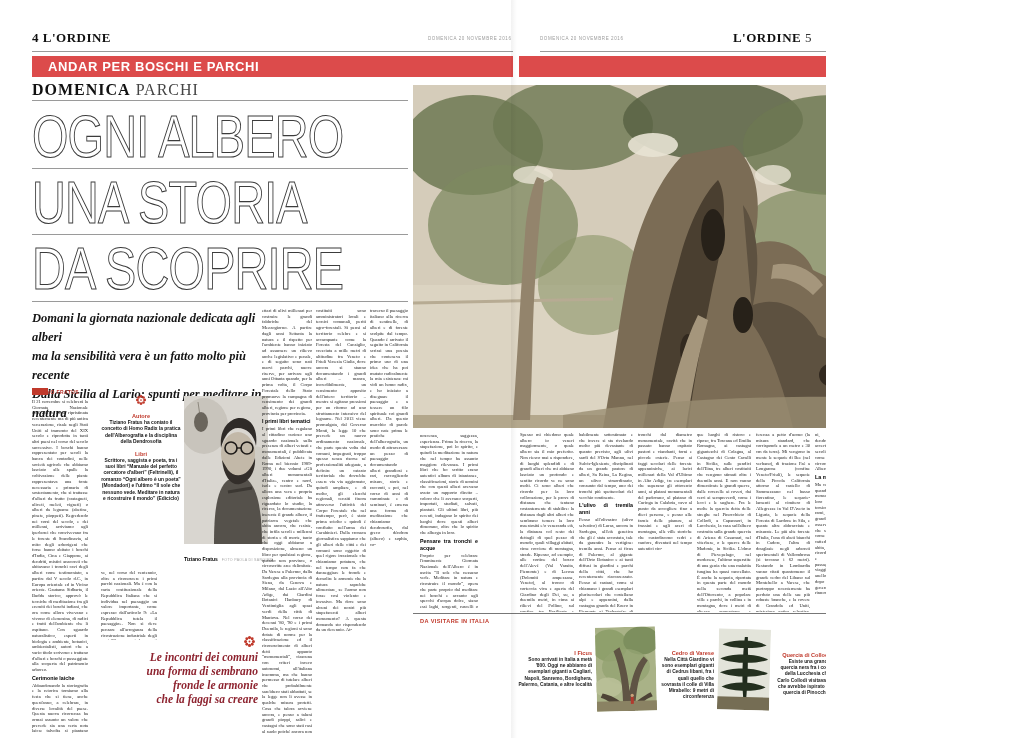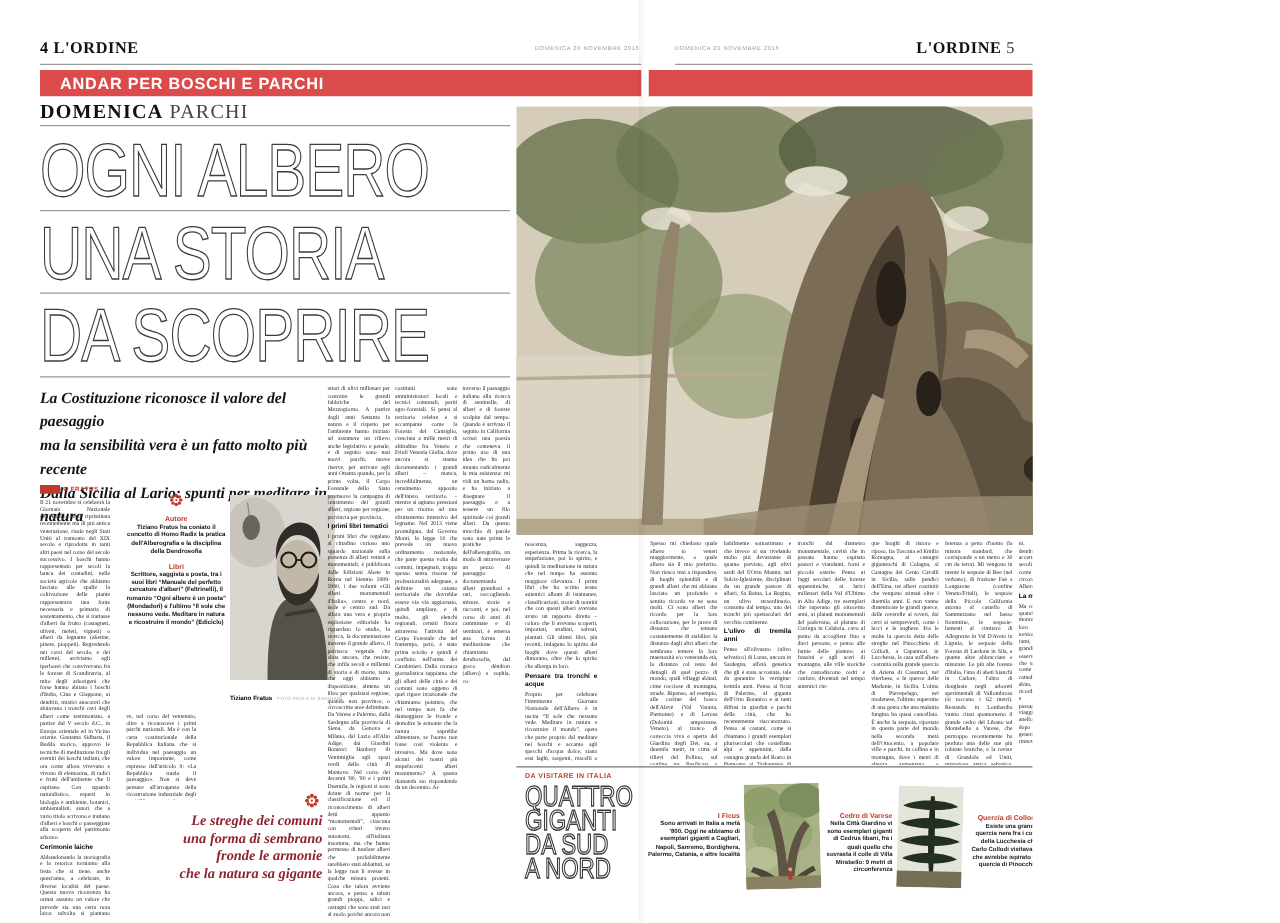--- a/index.html
+++ b/index.html
@@ -69,21 +69,21 @@
   <div class="hrule" style="left:32px;top:100px;width:376px;"></div>
 
   <div class="abs thinhead hl-line" style="left:32px;top:106px;">OGNI ALBERO</div>
   <div class="hrule" style="left:32px;top:168px;width:376px;"></div>
   <div class="abs thinhead hl-line" style="left:32px;top:172px;">UNA STORIA</div>
   <div class="hrule" style="left:32px;top:234px;width:376px;"></div>
   <div class="abs thinhead hl-line" style="left:32px;top:238px;">DA SCOPRIRE</div>
   <div class="hrule" style="left:32px;top:301px;width:376px;"></div>
 
   <div class="abs standfirst" style="left:32px;top:309px;width:232px;">
-    <div>La Costituzione riconosce il valore del paesaggio</div>
+    <div>Domani la giornata nazionale dedicata agli alberi</div>
     <div>ma la sensibilità vera è un fatto molto più recente</div>
     <div>Dalla Sicilia al Lario: spunti per meditare in natura</div>
   </div>
   <div class="abs byline" style="left:32px;top:389px;">TIZIANO FRATUS</div>
 
   <div class="photo" style="left:413px;top:85px;width:594px;height:343px;">
     <svg viewBox="0 0 594 343" preserveAspectRatio="none">
       <rect width="594" height="343" fill="#d5ccba"></rect>
       <rect y="200" width="594" height="143" fill="#dcd4c2"></rect>
       <rect y="330" width="594" height="13" fill="#b3a78c"></rect>
@@ -196,24 +196,24 @@
           <circle cx="5.8" cy="5.8" r="2.2"></circle>
           <circle cx="14.2" cy="5.8" r="2.2"></circle>
           <circle cx="5.8" cy="14.2" r="2.2"></circle>
           <circle cx="14.2" cy="14.2" r="2.2"></circle>
           <circle cx="10" cy="10" r="3" fill="#fff"></circle>
           <circle cx="10" cy="10" r="1.4"></circle>
         </g>
       </svg>
   </span>
   <div class="quote" style="left:116px;top:650px;width:142px;">
-    <div>Le streghe dei comuni</div>
+    <div>Le incontri dei comuni</div>
     <div>una forma di sembrano</div>
     <div>fronde le armonie</div>
-    <div>che la natura sa gigante</div>
+    <div>che la faggi sa creare</div>
   </div>
 
   <div class="col" style="left:420px;top:433px;width:58px;height:178px;">
     <span>noscenza, saggezza, esperienza. Prima la ricerca, la stupefazione, poi lo spirito, e quindi la meditazione in natura che nel tempo ha assunto maggiore rilevanza. I primi libri che ho scritto erano autentici album di istantanee, classificazioni, storie di uomini che con questi alberi avevano avuto un rapporto diretto – coloro che li avevano scoperti, importati, studiati, salvati, piantati. Gli ultimi libri, più recenti, indagano lo spirito dei luoghi dove questi alberi dimorano, oltre che lo spirito che alberga in loro.</span>
     <span class="subhd">Pensare tra tronchi e acque</span>
     <span>Proprio per celebrare l'imminente Giornata Nazionale dell'Albero è in uscita “Il sole che nessuno vede. Meditare in natura e ricostruire il mondo”, opera che parte proprio dal meditare nei boschi e accanto agli specchi d'acqua dolce, siano essi laghi, sorgenti, ruscelli o cascate. Un'immersione nel silenzio che abbiamo dentro, là dove irradia il sole che nessuno vede.</span>
   </div>
 
   <div class="col" style="left:520px;top:432px;width:54px;height:180px;">Spesso mi chiedono quale albero io veneri maggiormente, o quale albero sia il mio preferito. Non riesco mai a rispondere, di luoghi splendidi e di grandi alberi che mi abbiano lasciato un profondo e sentito ricordo ve ne sono molti. Ci sono alberi che ricordo per la loro collocazione, per le prove di distanza che tentano costantemente di stabilire: la distanza dagli altri alberi che sembrano temere la loro maestosità e/o veneranda età, la distanza col resto dei dettagli di quel pezzo di mondo, quali villaggi abitati, cime rocciose di montagna, strade. Ripenso, ad esempio, alle cortine del bosco dell'Alevè (Val Varaita, Piemonte) e di Lerosa (Dolomiti ampezzane, Veneto), al tronco di corteccia viva e aperta del Giardino degli Dei, su, a duemila metri, in cima ai rilievi del Pollino, sul confine tra Basilicata e Calabria, il regno del pino loricato. Ripenso agli ulivi del Salento, purtroppo al centro d'un'epidemia che in molti abbiamo pro-</div>
   <div class="col" style="left:579px;top:432px;width:54px;height:180px;">
@@ -271,26 +271,20 @@
     <div style="position:absolute;left:4px;top:46px;width:50px;text-align:center;color:#cdd6da;font:2.6px/3px 'Liberation Sans',sans-serif;">Meditare in natura e ricostruire il mondo</div>
   </div>
   <div class="abs cap-name" style="left:917px;top:519px;width:90px;">La copertina del nuovo libro</div>
   <div class="incontri" style="left:895px;top:530px;width:112px;">
     <span class="redlabel">Incontri</span><br>
     <span>Oggi Fratus è a Milano per Bookcity: ore 10 presso la Libreria della Natura da cui si partirà per una visita d'autore ai giardini Montanelli. Domani alle 17 sarà al parco di Monza per presentare il suo nuovo libro “Il sole che nessuno vede – Meditare in natura e ricostruire il mondo”</span>
   </div>
 
   <div class="hrule" style="left:413px;top:613px;width:594px;background:#777;"></div>
   <div class="abs redlabel" style="left:420px;top:618px;font-size:5.6px;">DA VISITARE IN ITALIA</div>
-  <div class="abs" style="left:420px;top:628px;">
-    <div class="thinhead bh-line">QUATTRO</div>
-    <div class="thinhead bh-line">GIGANTI</div>
-    <div class="thinhead bh-line">DA SUD</div>
-    <div class="thinhead bh-line">A NORD</div>
-  </div>
 
   <div class="item-text" style="left:518px;top:650px;width:74px;">
     <span class="item-title">I Ficus</span>
     <span>Sono arrivati in Italia a metà '800. Oggi ne abbiamo di esemplari giganti a Cagliari, Napoli, Sanremo, Bordighera, Palermo, Catania, e altre località</span>
   </div>
   <div class="photo" style="left:596px;top:627px;width:60px;height:84px;transform:rotate(-1.5deg);">
     <svg viewBox="0 0 60 84" preserveAspectRatio="none">
       <rect width="60" height="84" fill="#a9b287"></rect>
       <ellipse cx="14" cy="18" rx="18" ry="16" fill="#8fa06c"></ellipse>
       <ellipse cx="46" cy="14" rx="18" ry="14" fill="#7d8f5e"></ellipse>

